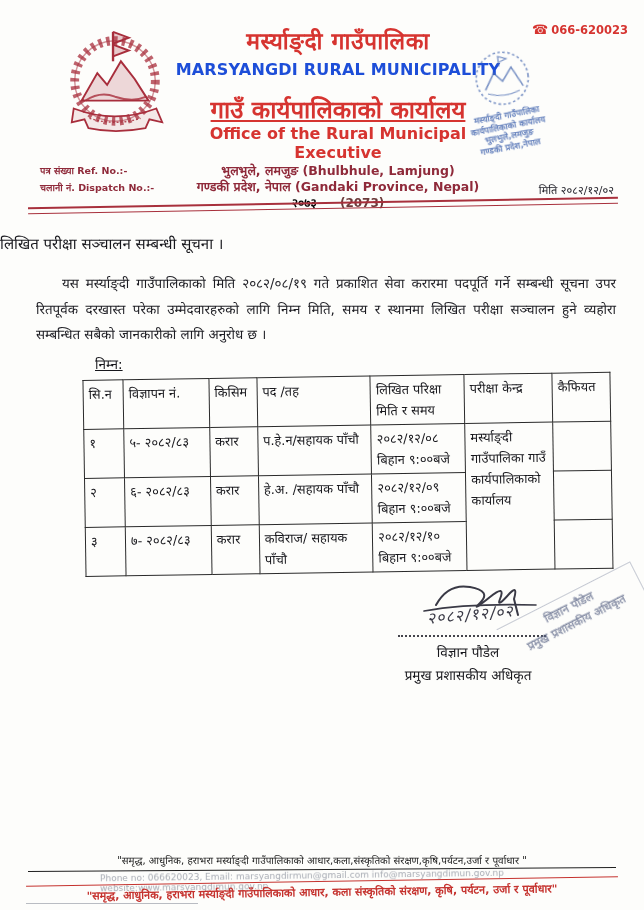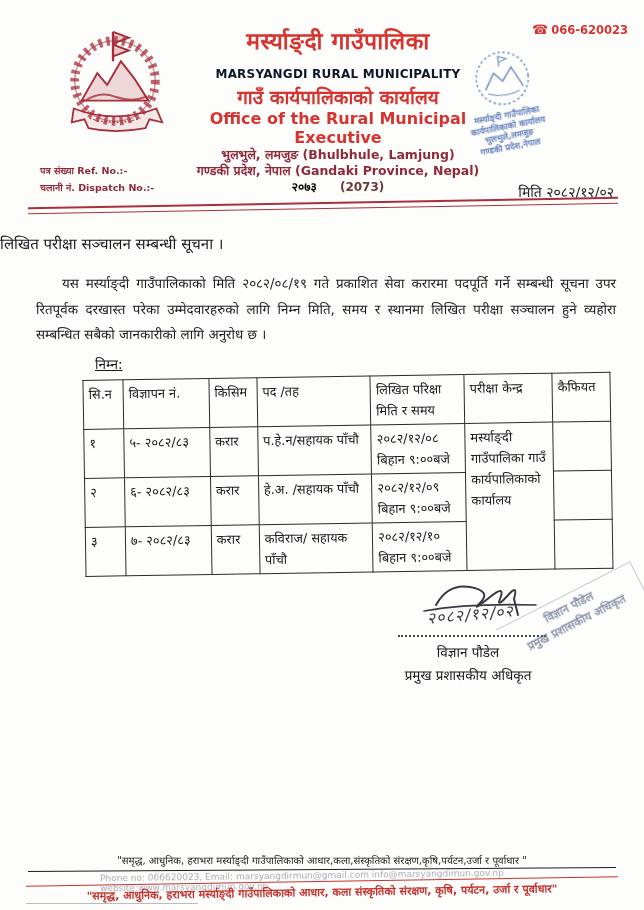--- a/index.html
+++ b/index.html
@@ -8,37 +8,37 @@
     position:relative; width:644px; height:910px; margin:0 auto;
     background:#fdfdfb; overflow:hidden;
     font-family:"DejaVu Sans", sans-serif; color:#1c1c1c;
   }
   
   .phone { position:absolute; top:22px; right:16px; font-size:11.5px; font-weight:bold; color:#d63430; }
   .phone .ph-ic { font-size:13px; margin-right:3px; }
   .emblem { position:absolute; left:56px; top:18px; width:118px; height:122px; }
   .head-center { position:absolute; left:168px; top:28px; width:340px; text-align:center; line-height:1.18; }
   .h-np   { font-size:23px; font-weight:bold; color:#d63430; letter-spacing:.5px; }
-  .h-en   { font-size:12px; font-weight:bold; color:#0f172a; margin-top:12px; letter-spacing:.2px; }
-  .h-off  { font-size:19px; font-weight:bold; color:#d63430; margin-top:5px; }
+  .h-en   { font-size:16px; font-weight:bold; color:#1d4ed8; margin-top:6px; letter-spacing:.2px; }
+  .h-off  { font-size:24px; font-weight:bold; color:#d63430; margin-top:16px;text-decoration:underline; }
   .h-offen{ font-size:16px; font-weight:bold; color:#d63430; margin-top:1px; }
   .h-place,.h-prov { font-size:12.5px; font-weight:bold; color:#8f2a3a; margin-top:1px;text-align:center; }
   .h-estd { font-size:12px; font-weight:bold; margin-top:1px; }
   .h-estd .np { color:#000000; }
   .h-estd .en { color:#6b3a3a; margin-left:19px; }
   
   .round-stamp {
     position:absolute; left:438px; top:48px; width:136px; height:122px;
     transform:rotate(-7deg); opacity:.82; filter:blur(.3px);
     color:#4668b0; text-align:center; pointer-events:none;
   }
   .round-stamp .st-line { font-size:8.5px; font-weight:bold; line-height:10.5px; transform:rotate(-4deg); }
   
   .ref-block { position:absolute; left:40px; top:162px; font-size:9.5px; font-weight:bold; color:#8f2a3a; line-height:17px; }
-  .date-line { position:absolute; right:30px; top:182px; font-size:14px; color:#23232b;text-align:right; }
+  .date-line { position:absolute; right:30px; top:182px; font-size:11px; color:#23232b;text-align:right; }
   .rule-red {
     position:absolute; left:28px; right:26px; top:202px; height:7px;
     border-top:2.4px solid #a8303c; border-bottom:1.6px solid #a8303c;
     transform:rotate(-1deg);
   }
   
   .subject { position:absolute; left:0; right:0; top:233px; text-align:left; font-size:15px; color:#17171c; }
   .body-par {
     position:absolute; left:36px; top:271px; width:580px;
     font-size:13.4px; line-height:25.5px; text-align:justify; text-indent:26px; color:#1d1d23;

